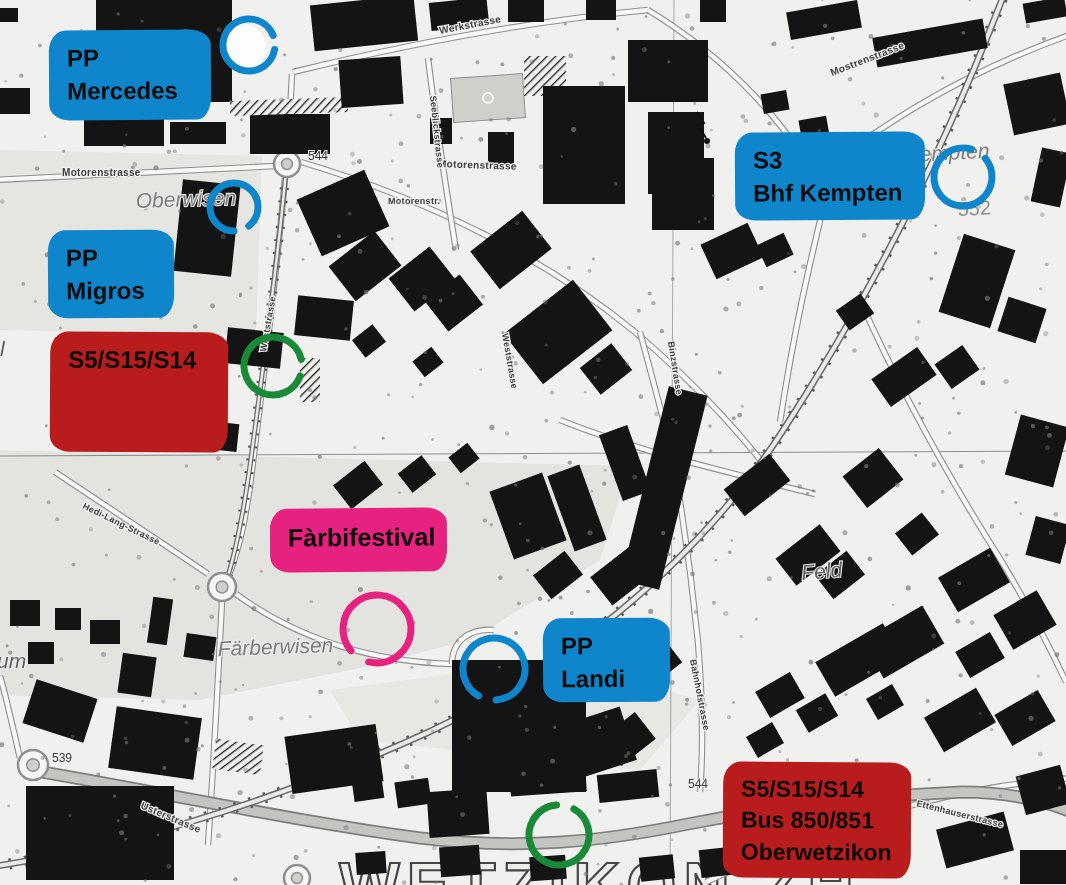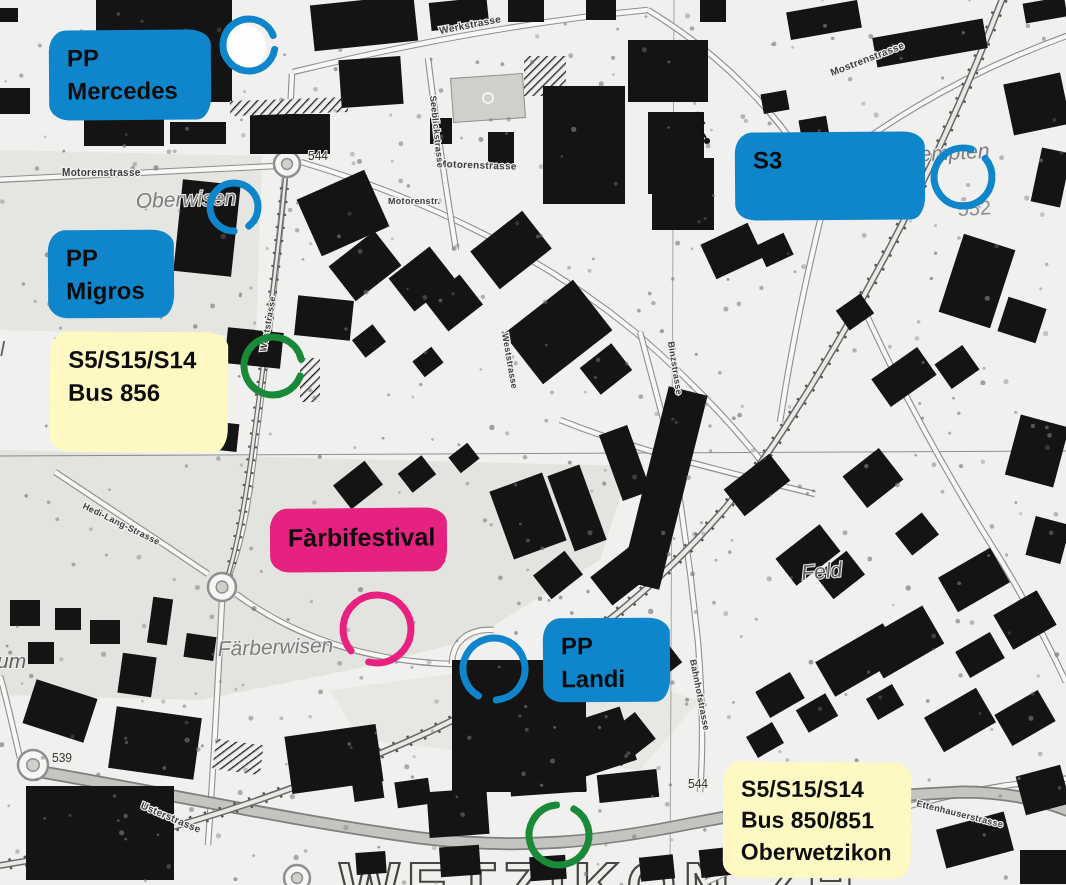--- a/index.html
+++ b/index.html
@@ -16,21 +16,21 @@
   .el{font-family:"Liberation Sans",sans-serif;font-size:12px;fill:#3a3a3a;
       paint-order:stroke;stroke:#efefec;stroke-width:2px;}
   .el-gray{fill:#8f8f8f;font-size:20px;}
   .city{font-family:"Liberation Sans",sans-serif;font-size:64px;font-weight:bold;letter-spacing:7px;
         fill:#eeeeea;stroke:#454545;stroke-width:2.2px;}
   
   .box{position:absolute;box-sizing:border-box;color:#0c0c0c;font-weight:bold;
        font-size:24px;line-height:1.36;padding:12px 14px 10px 18px;
        border-radius:17px 22px 14px 20px / 21px 15px 23px 16px;}
   .box.blue{background:#0f86cb;transform:rotate(-.4deg);}
-  .box.green{background:#fef9c3;transform:rotate(.3deg);}
+  .box.green{background:#b91c1c;transform:rotate(.3deg);}
   .box.pink{background:#e7217f;transform:rotate(-.5deg);}
   .box .ln{white-space:nowrap;}
 </style>
 </head>
 <body>
 
 <div class="stage">
 
   <svg id="map" width="1066" height="885" viewBox="0 0 1066 885">
     <defs>
@@ -791,24 +791,24 @@
   <div class="box blue" style="left:49px;  top:30px;  width:162px; height:90px;">
     <div class="ln">PP</div>
     <div class="ln">Mercedes</div>
   </div>
   <div class="box blue" style="left:48px;  top:230px; width:126px; height:88px;">
     <div class="ln">PP</div>
     <div class="ln">Migros</div>
   </div>
   <div class="box green" style="left:50px;  top:332px; width:178px; height:120px;">
     <div class="ln">S5/S15/S14</div>
-    <div class="ln">Bus 856</div>
   </div>
   <div class="box blue" style="left:735px; top:132px; width:190px; height:88px;">
     <div class="ln">S3</div>
+    <div class="ln">Bhf Kempten</div>
   </div>
   <div class="box pink" style="left:270px; top:508px; width:177px; height:64px; font-size:25px;">
     <div class="ln">Fàrbifestival</div>
   </div>
   <div class="box blue" style="left:543px; top:618px; width:127px; height:84px;">
     <div class="ln">PP</div>
     <div class="ln">Landi</div>
   </div>
   <div class="box green" style="left:723px; top:762px; width:188px; height:116px; font-size:23px;">
     <div class="ln">S5/S15/S14</div>

